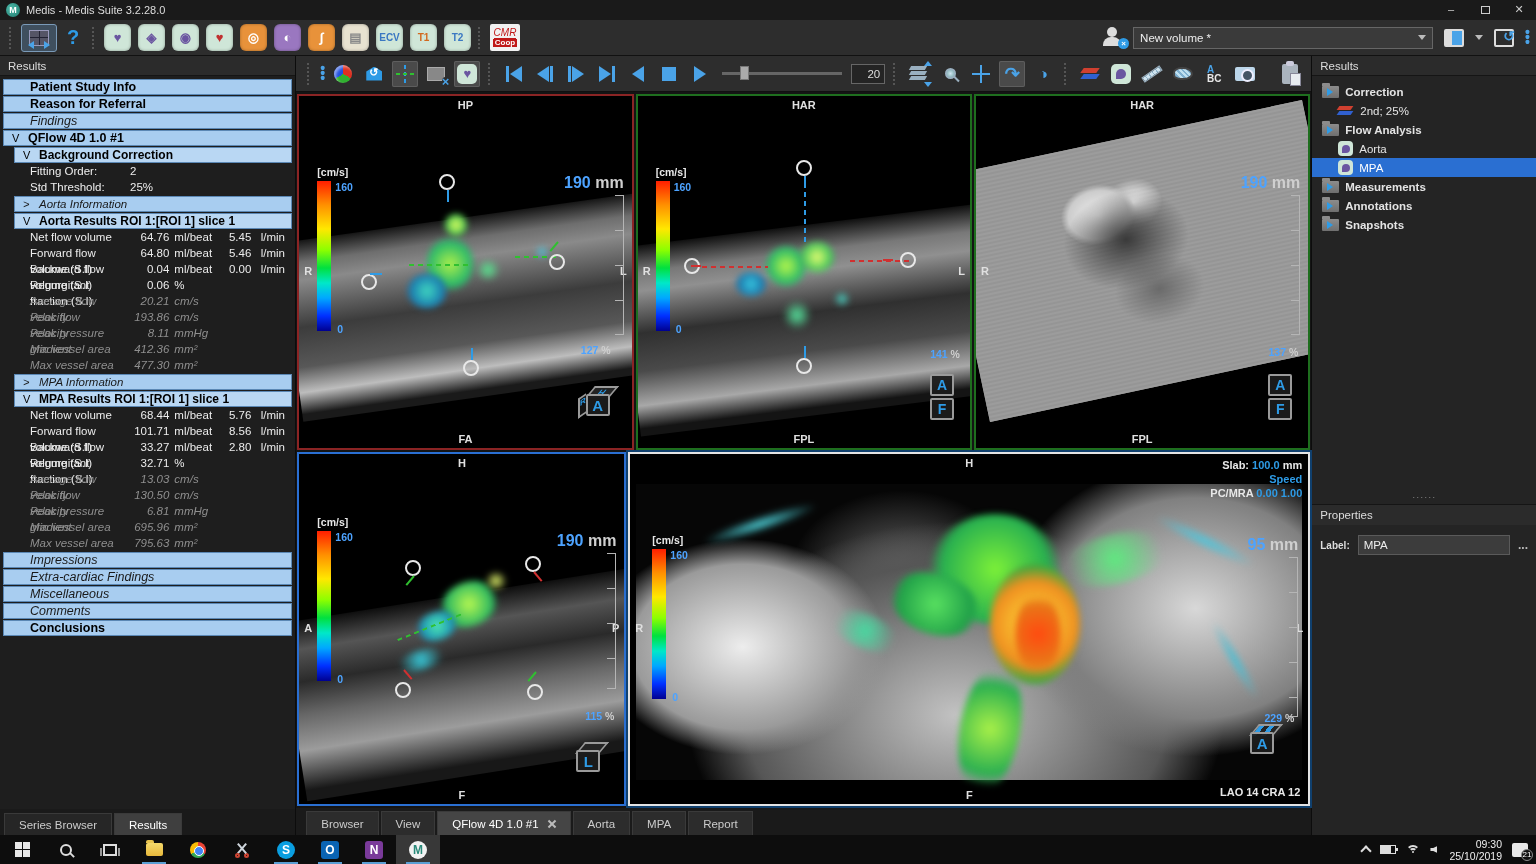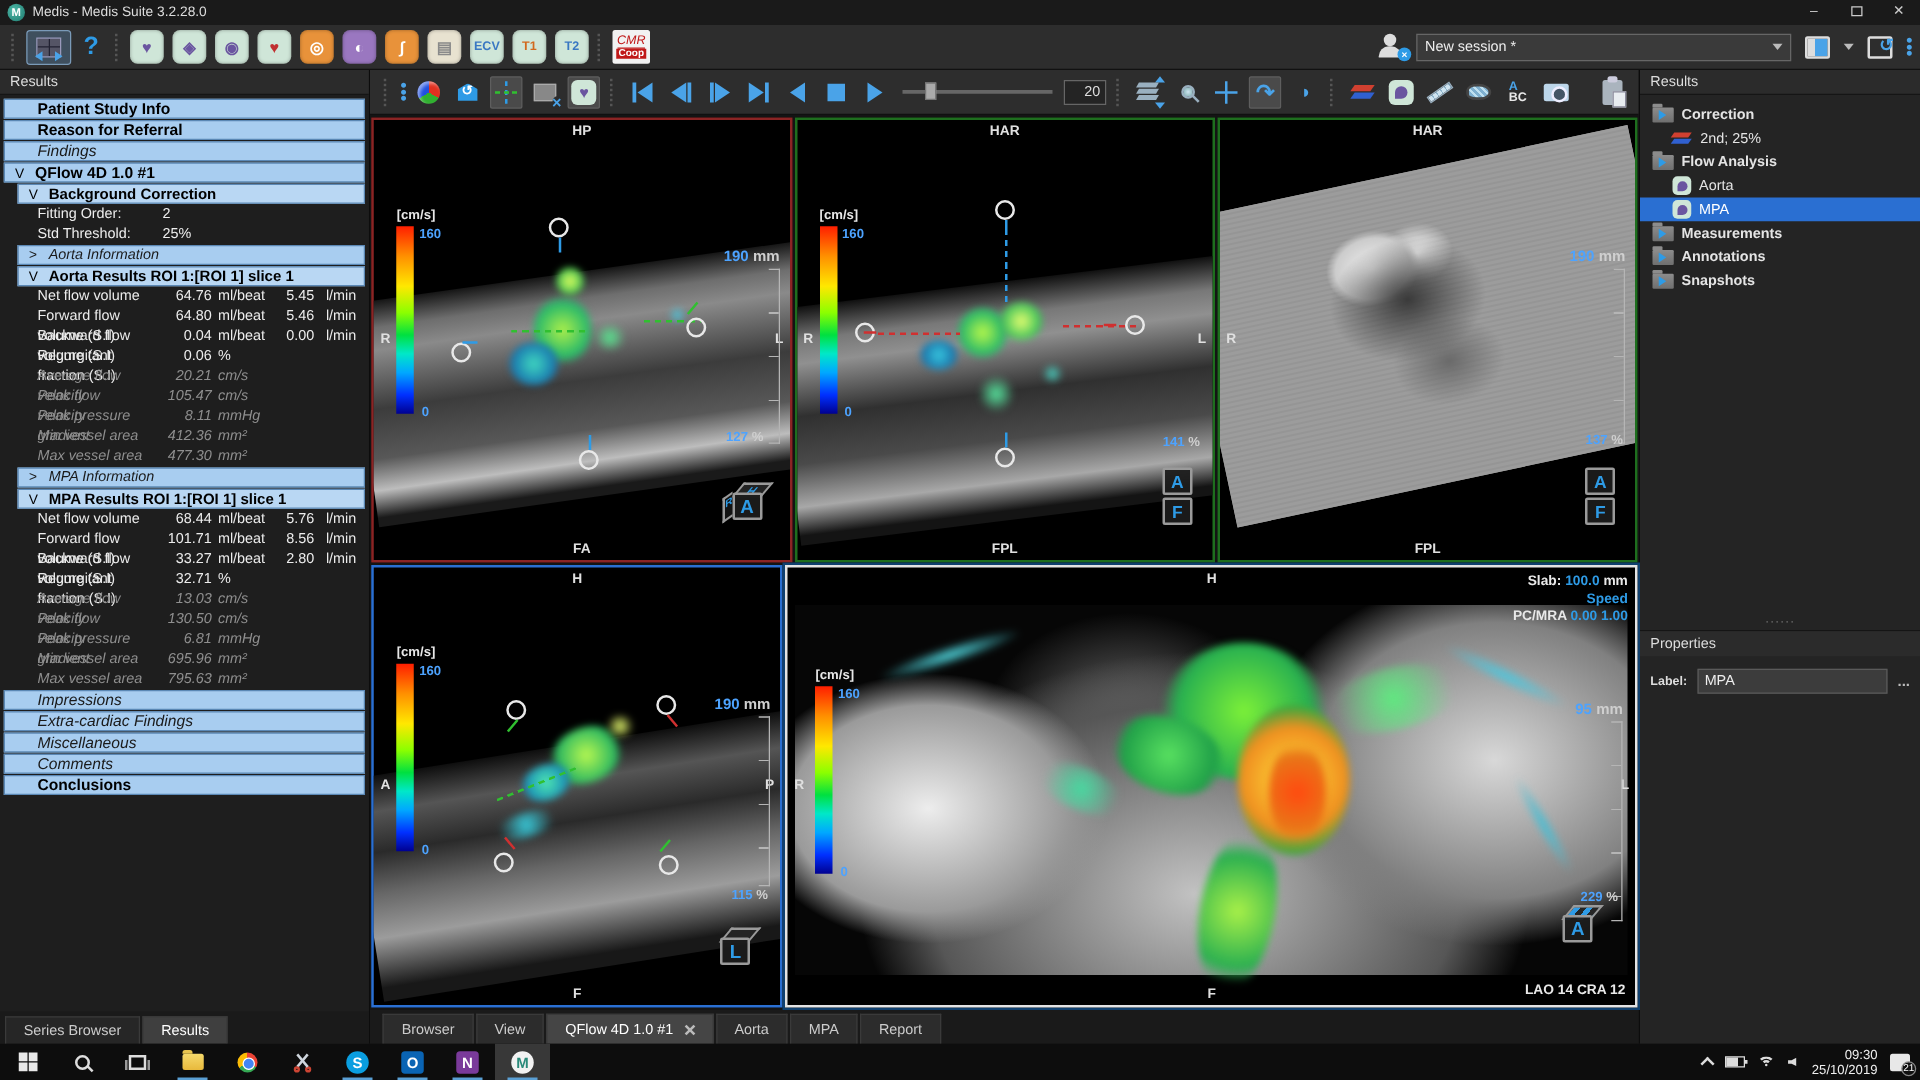--- a/index.html
+++ b/index.html
@@ -134,21 +134,21 @@
   .vp.sel{border:2px solid #e4e4e4;box-shadow:0 0 0 2px #10406e;}
   .vp .toplab{position:absolute;top:3px;left:0;right:0;text-align:center;color:#e0e0e0;font-size:11px;font-weight:bold;}
   .vp .botlab{position:absolute;bottom:3px;left:0;right:0;text-align:center;color:#e0e0e0;font-size:11px;font-weight:bold;}
   .vp .sidelab{position:absolute;top:50%;margin-top:-7px;color:#e0e0e0;font-size:11px;font-weight:bold;}
   .vp .sidelab.l{left:5px;}.vp .sidelab.r{right:5px;}
   .cbar-wrap{position:absolute;font-size:10.5px;}
   .cbar-unit{color:#e8e8e8;font-weight:bold;margin-bottom:3px;}
   .cbar{width:14px;background:linear-gradient(#ff1e00 0%,#ff9000 16%,#ffe800 32%,#8cff00 46%,#00e040 58%,#00e8c8 68%,#00a8ff 78%,#0030ff 90%,#000090 100%);display:inline-block;}
   .cbar-max{color:#4da3ff;font-weight:bold;vertical-align:top;margin-left:4px;}
   .cbar-min{color:#4da3ff;font-weight:bold;position:absolute;left:20px;bottom:-2px;}
-  .scale-wrap{position:absolute;text-align:right;font-size:12px;font-weight:bold;margin-top:24px;}
+  .scale-wrap{position:absolute;text-align:right;font-size:16px;font-weight:bold;}
   .scale-num{color:#4da3ff;}.scale-unit{color:#cfcfcf;}
   .scale-ruler{width:9px;border-right:1px solid #b5b5b5;border-top:1px solid #b5b5b5;border-bottom:1px solid #b5b5b5;
      background:repeating-linear-gradient(to bottom,transparent 0 34px,#b5b5b5 34px 35px);margin:3px 0 3px auto;}
   .zoom-pct{position:absolute;font-size:10.5px;font-weight:bold;}
   .zoom-pct .n{color:#4da3ff;}.zoom-pct .u{color:#cfcfcf;}
   .cube{position:absolute;width:30px;height:30px;}
   .cube .face{position:absolute;left:2px;top:8px;width:24px;height:22px;border:2px solid #9a9a9a;background:#1c1c1cee;color:#2e9be6;
      font-weight:bold;font-size:15px;text-align:center;line-height:20px;border-radius:2px;}
   .cube .top{position:absolute;left:6px;top:0;width:24px;height:12px;transform:skewX(-40deg);border:2px solid #9a9a9a;border-bottom:none;background:#262626ee;color:#2e9be6;font-size:9px;font-weight:bold;text-align:center;line-height:10px;}
   .cube .leftf{position:absolute;left:-6px;top:10px;width:8px;height:20px;transform:skewY(-35deg);border:2px solid #9a9a9a;border-right:none;background:#141414ee;color:#2e9be6;font-size:8px;font-weight:bold;text-align:center;}
@@ -286,21 +286,21 @@
     <div class="c1">CMR</div>
     <div class="c2">Coop</div>
   </div>
   <div class="tb1-right">
     <div class="user-ico">
         <div class="head"></div>
         <div class="body"></div>
         <div class="x">×</div>
       </div>
     <div class="session-combo">
-      <span class="cv">New session *</span>
+      <span class="cv">New volume *</span>
       <span class="combo-arrow"></span>
     </div>
     <div class="tb-icobtn">
         <div class="sav-grid"></div>
       </div>
     <div class="combo-arrow"></div>
     <div class="tb-icobtn">
         <div class="reset-grid"></div>
       </div>
     <div class="vdots">•<br>•<br>•</div>
@@ -373,21 +373,21 @@
         </div>
           <div class="lp-row dim">
           <span class="l">Average flow velocity</span>
             <span class="v1">20.21</span>
             <span class="u1">cm/s</span>
             <span class="v2"></span>
             <span class="u2"></span>
         </div>
           <div class="lp-row dim">
           <span class="l">Peak flow velocity</span>
-            <span class="v1">105.47</span>
+            <span class="v1">193.86</span>
             <span class="u1">cm/s</span>
             <span class="v2"></span>
             <span class="u2"></span>
         </div>
           <div class="lp-row dim">
           <span class="l">Peak pressure gradient</span>
             <span class="v1">8.11</span>
             <span class="u1">mmHg</span>
             <span class="v2"></span>
             <span class="u2"></span>

